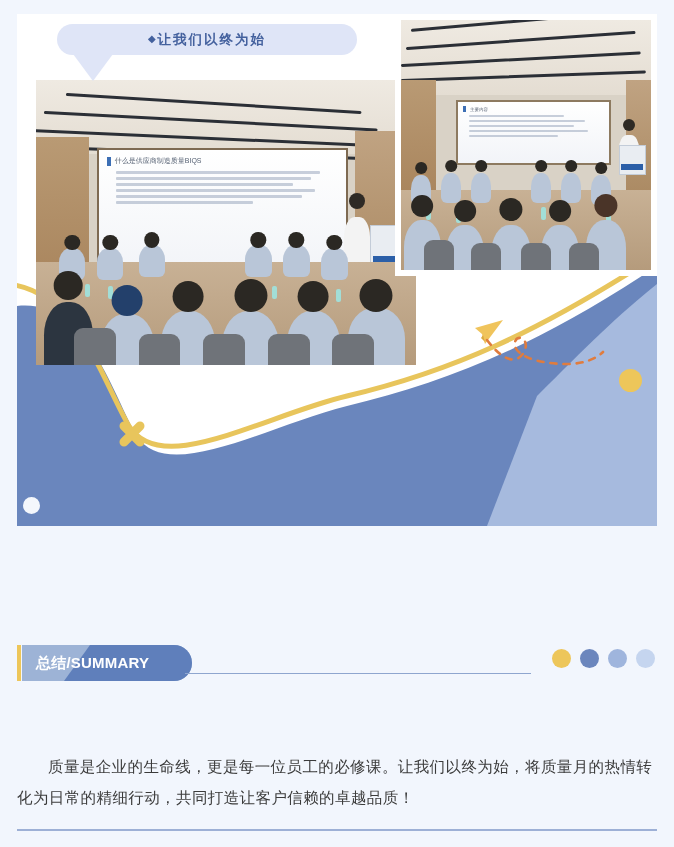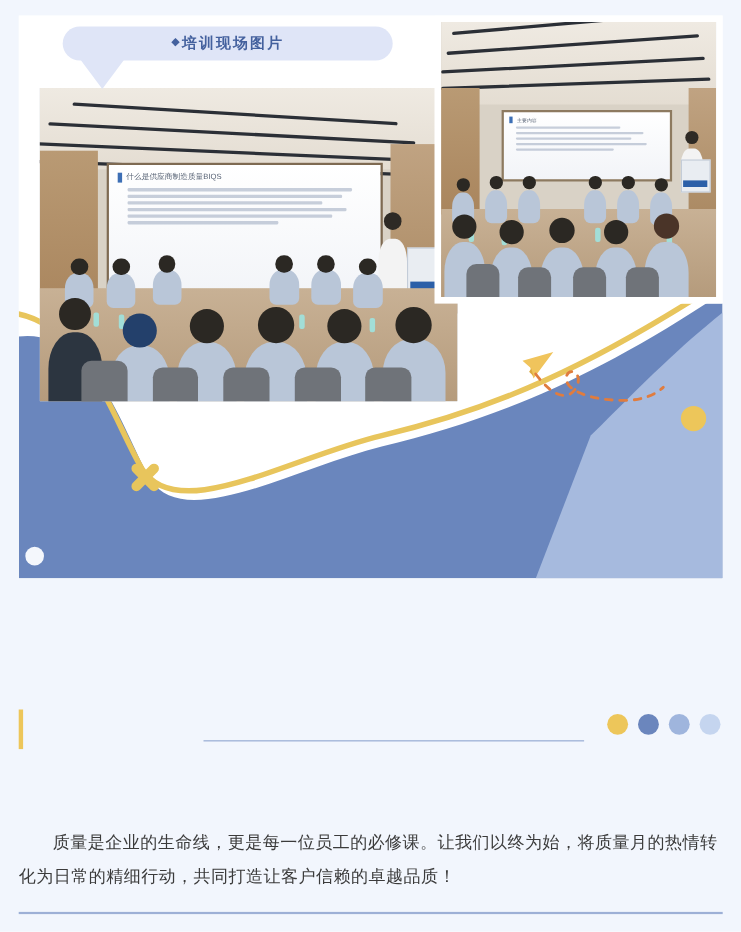--- a/index.html
+++ b/index.html
@@ -325,26 +325,31 @@
         <div class="chair" style="left:28%;bottom:-3%;width:12%;height:14%"></div>
         <div class="chair" style="left:48%;bottom:-4%;width:12%;height:15%"></div>
         <div class="chair" style="left:67%;bottom:-2%;width:12%;height:13%"></div>
       </div>
     </div>
   </div>
 
   <div class="pill-tail"></div>
   <div class="label-pill">
     <span class="diamond">◆</span>
-    <span class="txt">培训现场图片</span>
+    <span class="txt">让我们以终为始</span>
   </div>
 </div>
 
 <div class="summary-row">
   <div class="yellow-bar"></div>
+  <div class="badge">
+    <div class="lhalf"></div>
+    <div class="rhalf"></div>
+    <div class="btxt">总结/SUMMARY</div>
+  </div>
   <div class="hr-thin"></div>
   <div class="dots">
     <span style="background:#edc65a"></span>
     <span style="background:#6b86bd"></span>
     <span style="background:#9fb5dd"></span>
     <span style="background:#c5d5ef"></span>
   </div>
 </div>
 
 <p class="para">质量是企业的生命线，更是每一位员工的必修课。让我们以终为始，将质量月的热情转化为日常的精细行动，共同打造让客户信赖的卓越品质！</p>

